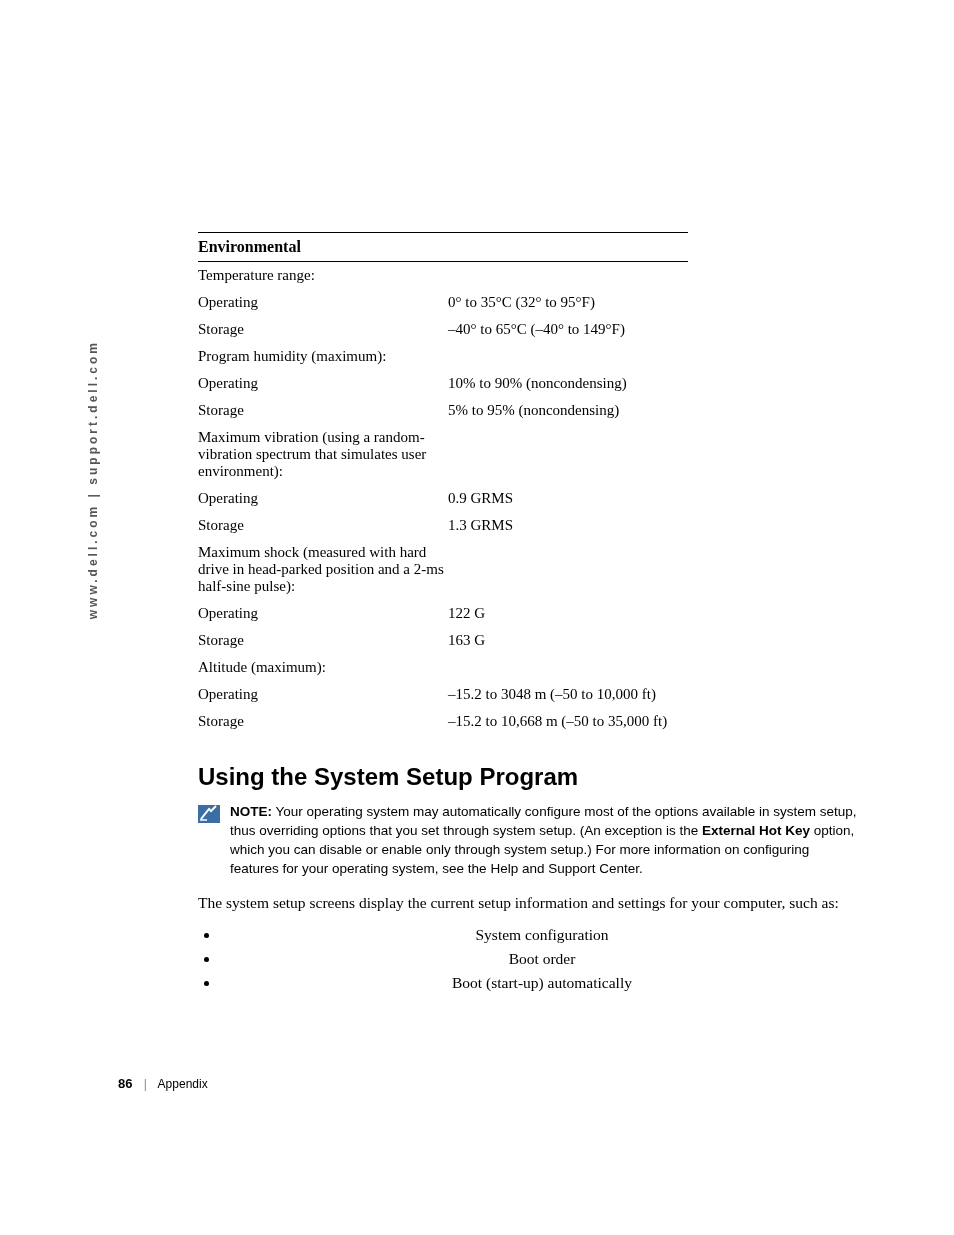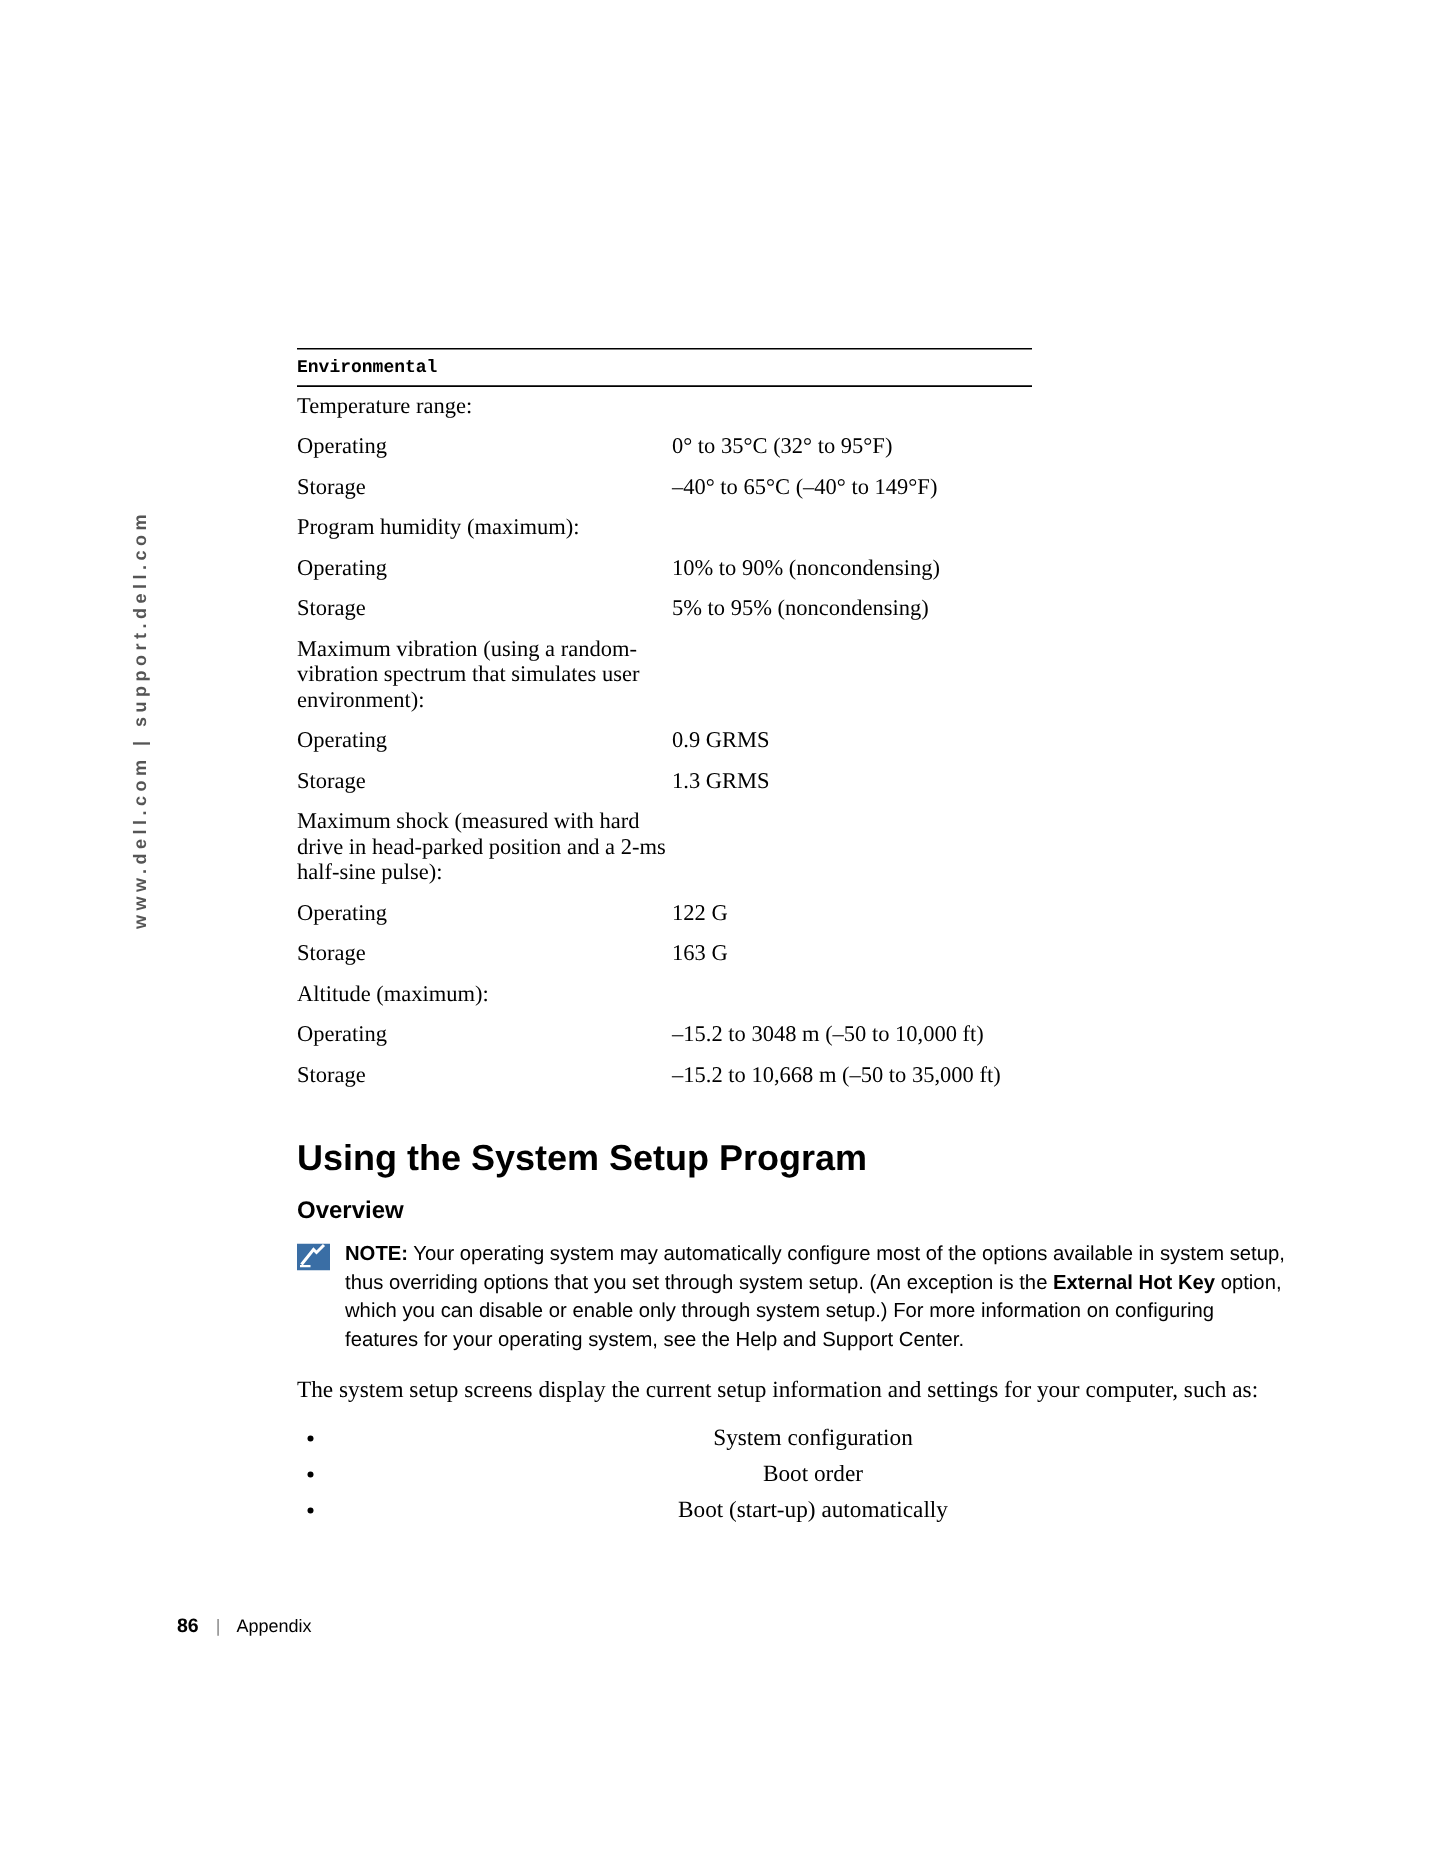--- a/index.html
+++ b/index.html
@@ -34,25 +34,25 @@
   .spec-table {
     width: 490px;
     border-collapse: collapse;
   }
   .spec-table td {
     padding: 5px 0;
     vertical-align: top;
     font-size: 15px;
   }
   .section-header td {
-    font-family: Liberation Mono, monospace;
+    font-family: Liberation Serif, serif;
     font-weight: bold;
     border-top: 1.5px solid #000;
     border-bottom: 1.5px solid #000;
-    font-size: 12px;
+    font-size: 16px;
     padding: 5px 0;
   }
   .label-col { width: 250px; }
   .value-col { width: 240px; }
   .indent { padding-left: 18px; }
   .big-heading {
     font-family: Arial, Helvetica, sans-serif;
     font-weight: bold;
     font-size: 24px;
     margin-top: 28px;
@@ -177,21 +177,20 @@
           <td class="value-col">–15.2 to 3048 m (–50 to 10,000 ft)</td>
         </tr>
         <tr>
           <td class="label-col indent">Storage</td>
           <td class="value-col">–15.2 to 10,668 m (–50 to 35,000 ft)</td>
         </tr>
       </tbody>
   </table>
 
   <div class="big-heading">Using the System Setup Program</div>
-  <div class="sub-heading">Overview</div>
 
   <div class="note-block">
     <span class="note-icon">
       <svg width="22" height="18" viewBox="0 0 22 18">
         <rect x="0" y="0" width="22" height="18" fill="#fff" stroke="#000" stroke-width="0"></rect>
         <polygon points="0,0 22,0 22,18 0,18" fill="#3a6ea5"></polygon>
         <path d="M3 14 L11 4 L13 6 L18 1" stroke="#fff" stroke-width="2" fill="none"></path>
         <path d="M2 15 L9 15" stroke="#fff" stroke-width="1.5"></path>
       </svg>
     </span>

